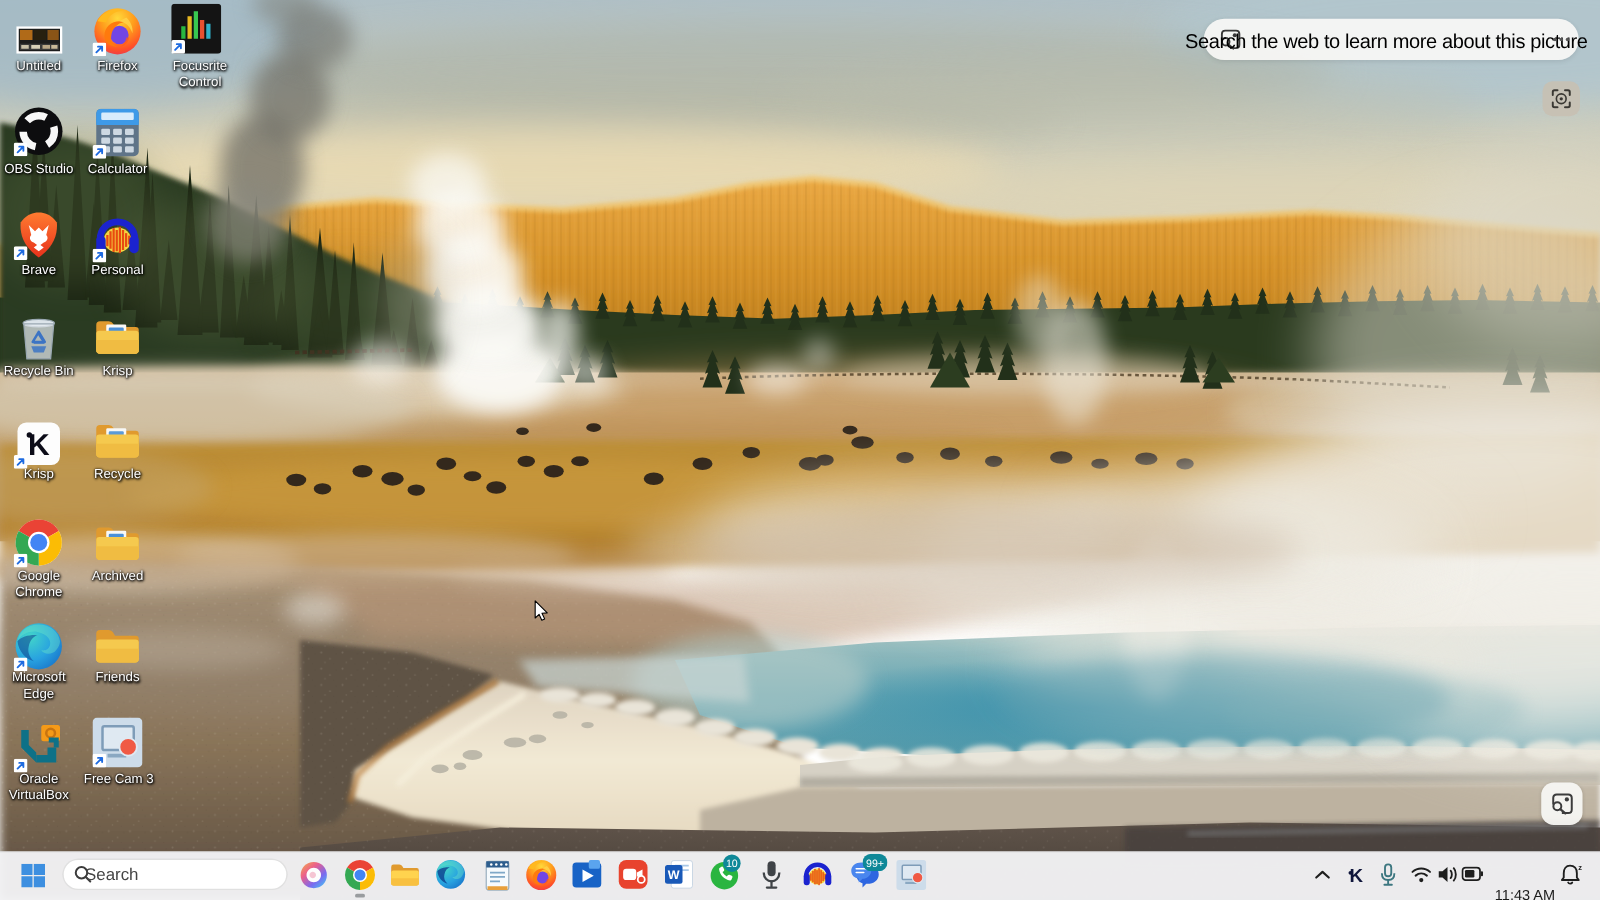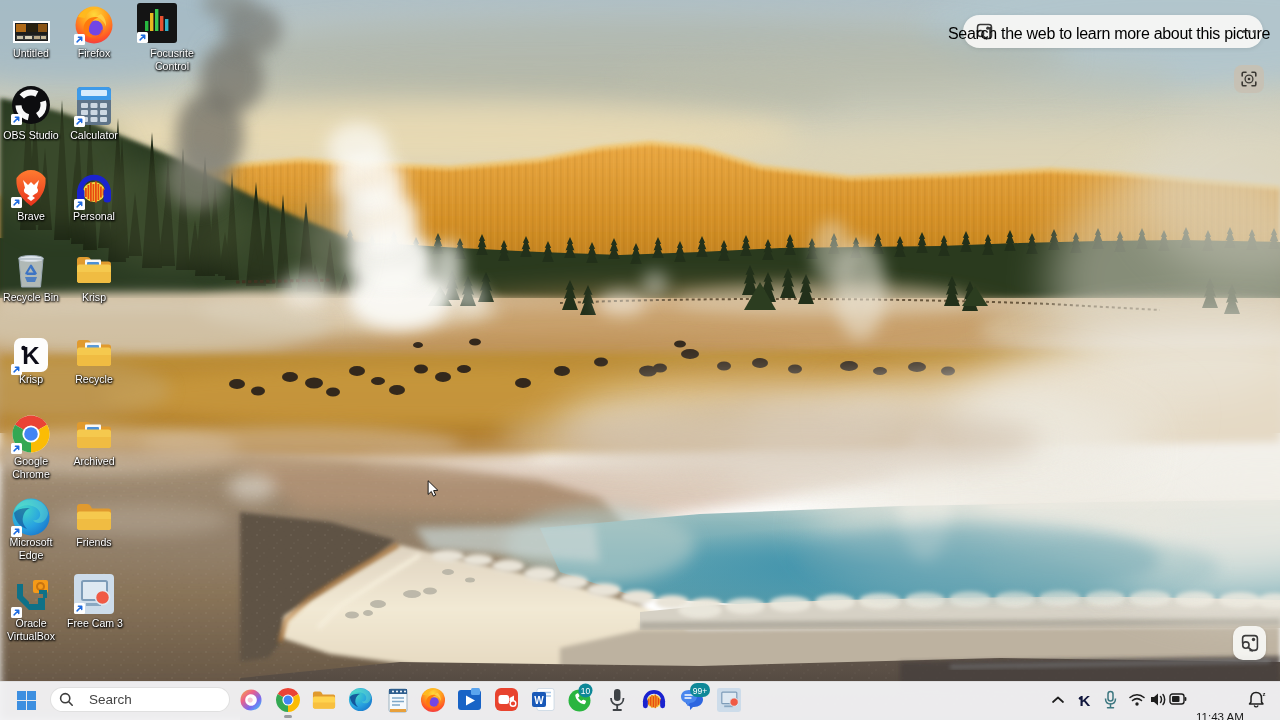--- a/index.html
+++ b/index.html
@@ -396,21 +396,21 @@
 </svg>
 <div class="dlabel" style="left:59px;top:47px;width:70px">Firefox</div>
 <svg class="dicon" style="left:137px;top:3px" width="40" height="40" viewBox="0 0 40 40">
 <rect x="0" y="0" width="40" height="40" rx="3" fill="#141414"></rect>
 <rect x="8" y="18" width="3.4" height="10" fill="#28b840"></rect>
 <rect x="13" y="10" width="3.4" height="18" fill="#e8b820"></rect>
 <rect x="18" y="6" width="3.4" height="22" fill="#38c850"></rect>
 <rect x="23" y="13" width="3.4" height="15" fill="#e85030"></rect>
 <rect x="28" y="16" width="3.4" height="12" fill="#30b0c8"></rect>
 </svg>
-<div class="dlabel" style="left:136px;top:47px;width:72px">Focusrite<br>Control</div>
+<div class="dlabel" style="left:124px;top:47px;width:72px">Focusrite<br>Control</div>
 <svg class="dicon" style="left:11px;top:85px" width="40" height="40" viewBox="0 0 40 40">
 <circle cx="20" cy="20" r="19" fill="#0d0d0f"></circle>
 <circle cx="20" cy="20" r="12.5" fill="none" stroke="#f8f8f8" stroke-width="6" stroke-dasharray="16.5 9.6" stroke-dashoffset="4"></circle>
 </svg>
 <div class="dlabel" style="left:-4px;top:129px;width:70px">OBS Studio</div>
 <svg class="dicon" style="left:74px;top:87px" width="40" height="40" viewBox="0 0 40 40">
 <rect x="3" y="0" width="34" height="38" rx="4" fill="#5f7488"></rect>
 <rect x="3" y="0" width="34" height="13" rx="4" fill="#3e9ae8"></rect>
     <rect x="3" y="9" width="34" height="4" fill="#3e9ae8"></rect>
 <rect x="7" y="3" width="26" height="6" rx="1" fill="#d8ecfc"></rect>
@@ -591,21 +591,21 @@
 <rect x="0" y="0" width="9" height="9" fill="#3d8fe0"></rect>
     <rect x="10" y="0" width="9" height="9" fill="#3d8fe0"></rect>
     <rect x="0" y="10" width="9" height="9" fill="#3d8fe0"></rect>
     <rect x="10" y="10" width="9" height="9" fill="#3d8fe0"></rect>
 </svg>
 <div style="position:absolute;left:50px;top:687px;width:180px;height:25px;border-radius:13px;background:#fff;border:1px solid rgba(0,0,0,.12);box-sizing:border-box"></div>
 <svg style="position:absolute;left:59px;top:692px" width="15" height="15" viewBox="0 0 15 15">
     <circle cx="6.2" cy="6.2" r="4.6" fill="none" stroke="#3c3c3c" stroke-width="1.6"></circle>
     <path d="M9.8,9.8 L13.2,13.2" stroke="#3c3c3c" stroke-width="1.6" stroke-linecap="round"></path>
   </svg>
-<div style="position:absolute;left:89px;top:692px;font-size:13.5px;color:#444">Search</div>
+<div style="position:absolute;left:68px;top:692px;font-size:13.5px;color:#444">Search</div>
 
 <svg style="position:absolute;left:238px;top:687px" width="26" height="26" viewBox="0 0 26 26">
 <defs>
       <linearGradient id="cpg" x1="0" y1="0" x2=".9" y2="1">
         <stop offset="0" stop-color="#f2b245"></stop>
         <stop offset=".35" stop-color="#ec5f8a"></stop>
         <stop offset=".7" stop-color="#7a6af0"></stop>
         <stop offset="1" stop-color="#45c4f2"></stop>
       </linearGradient>
     </defs>

